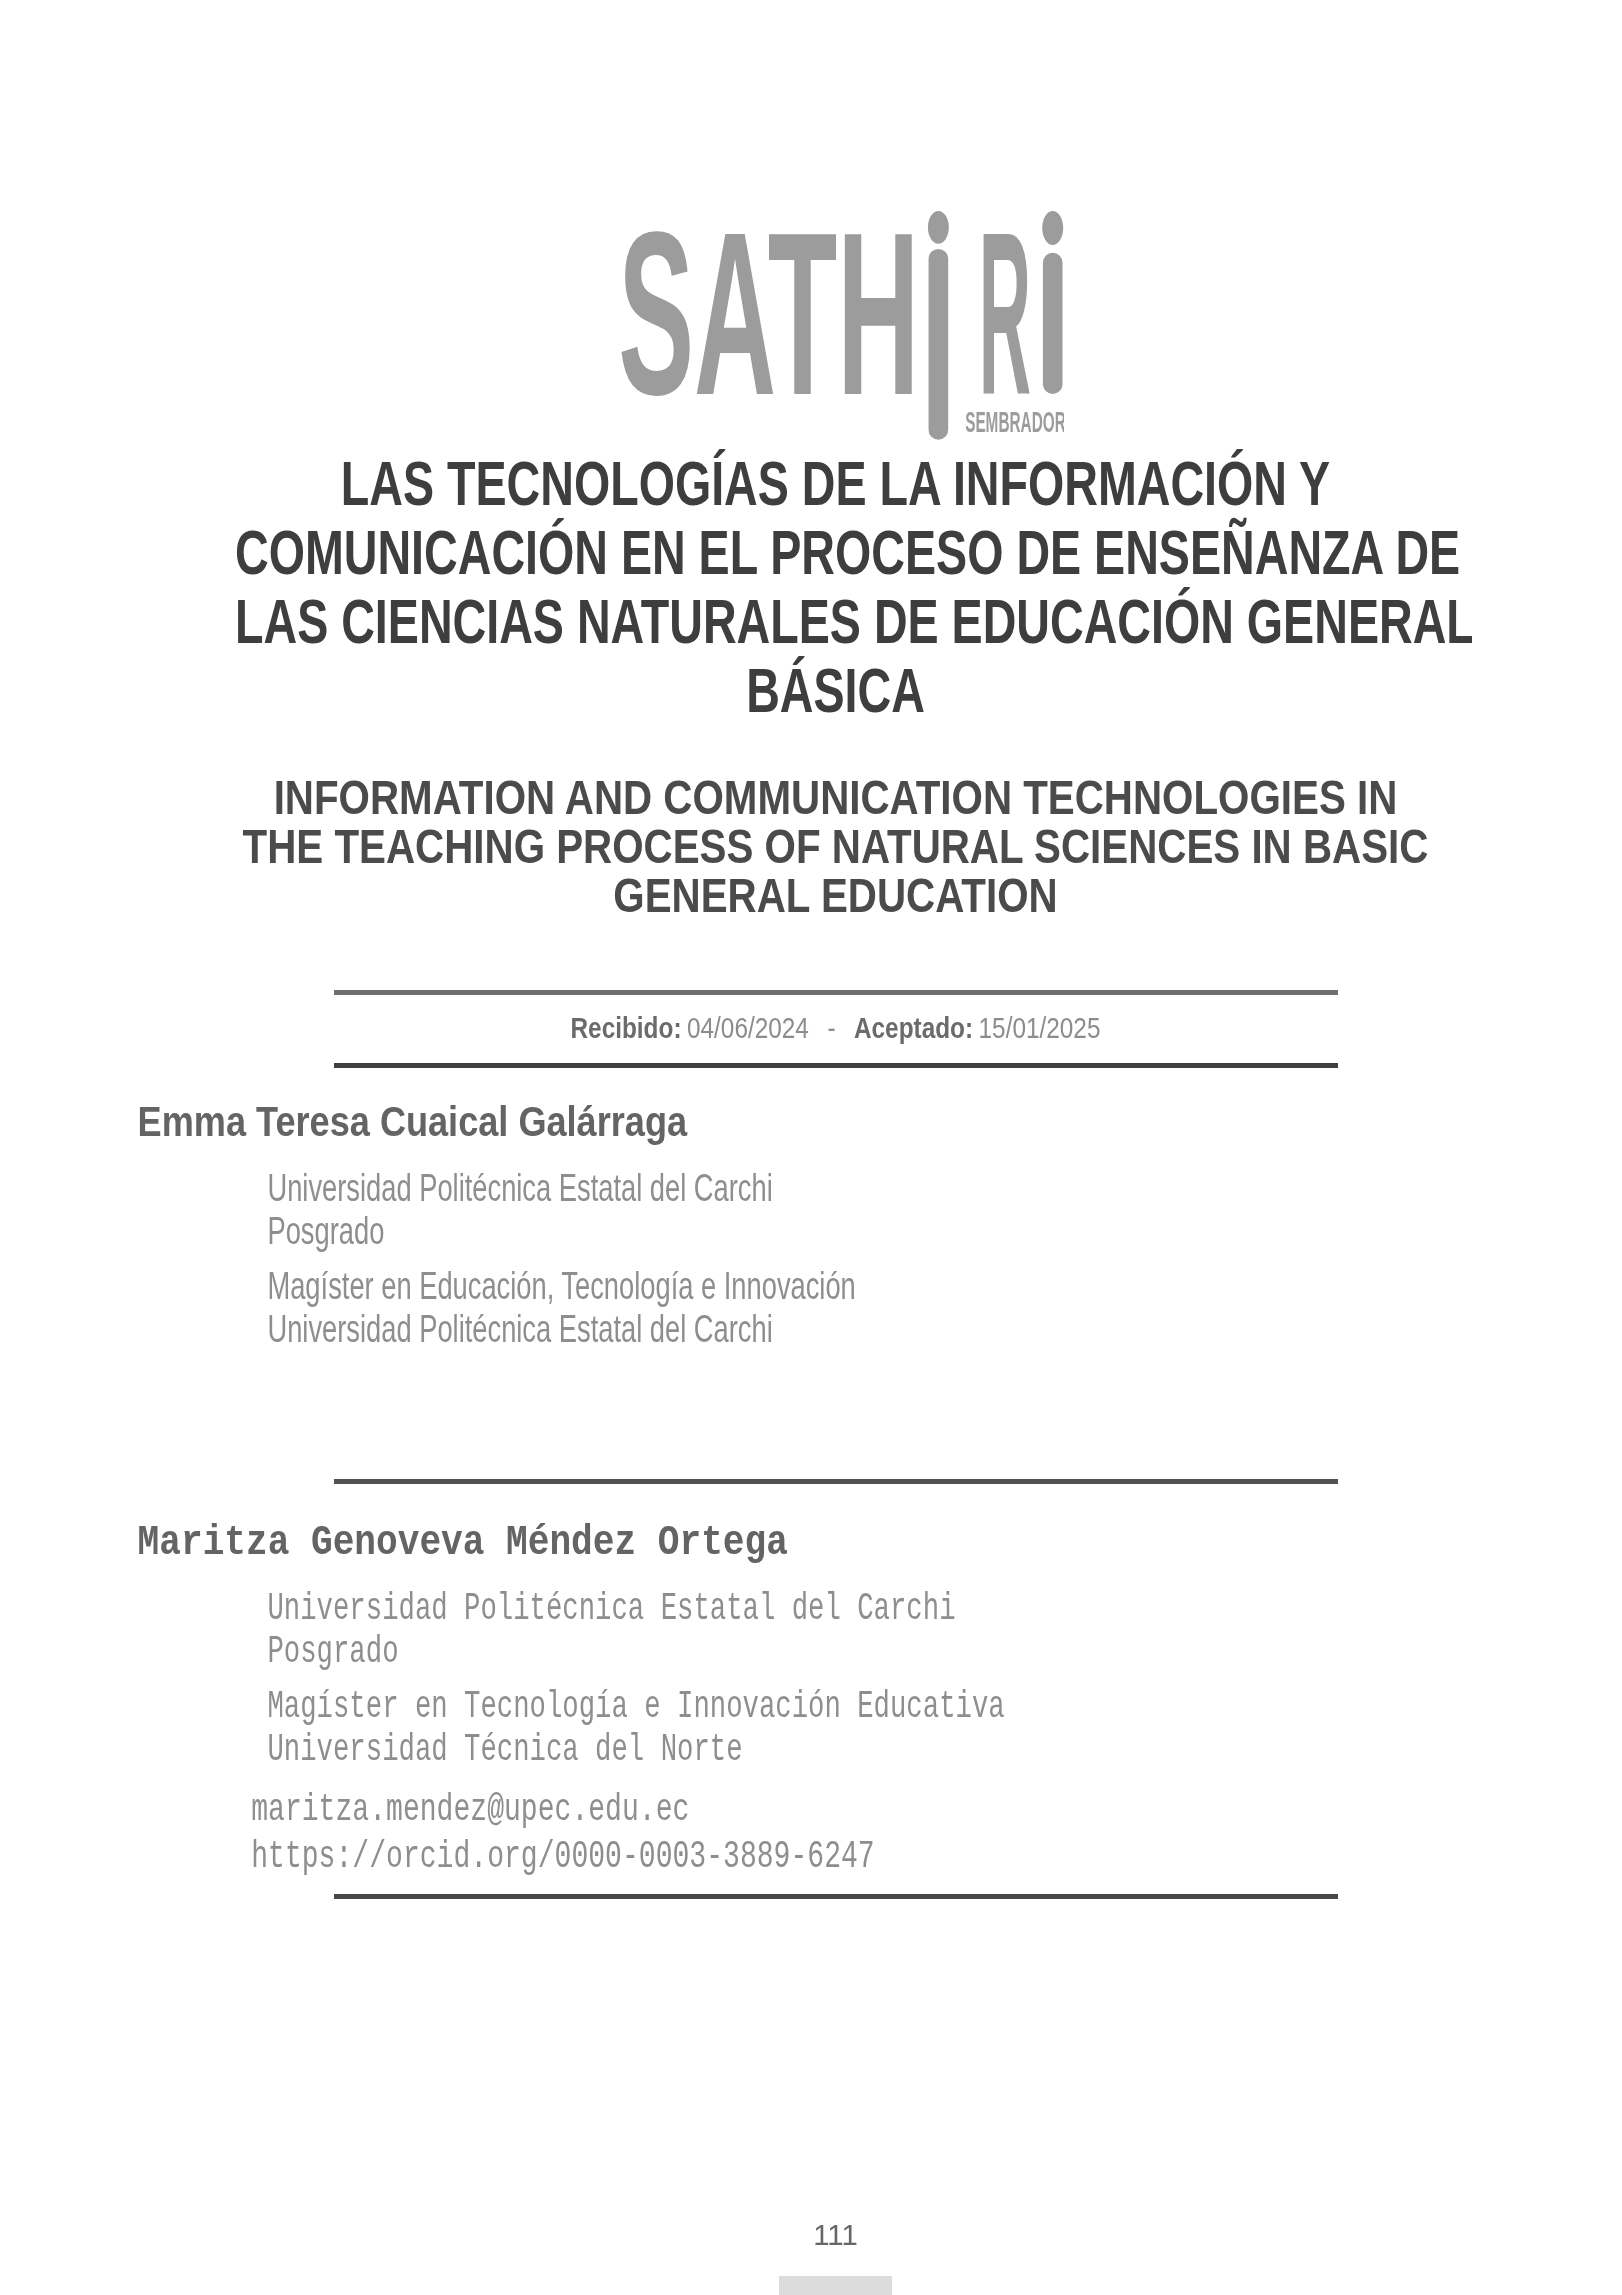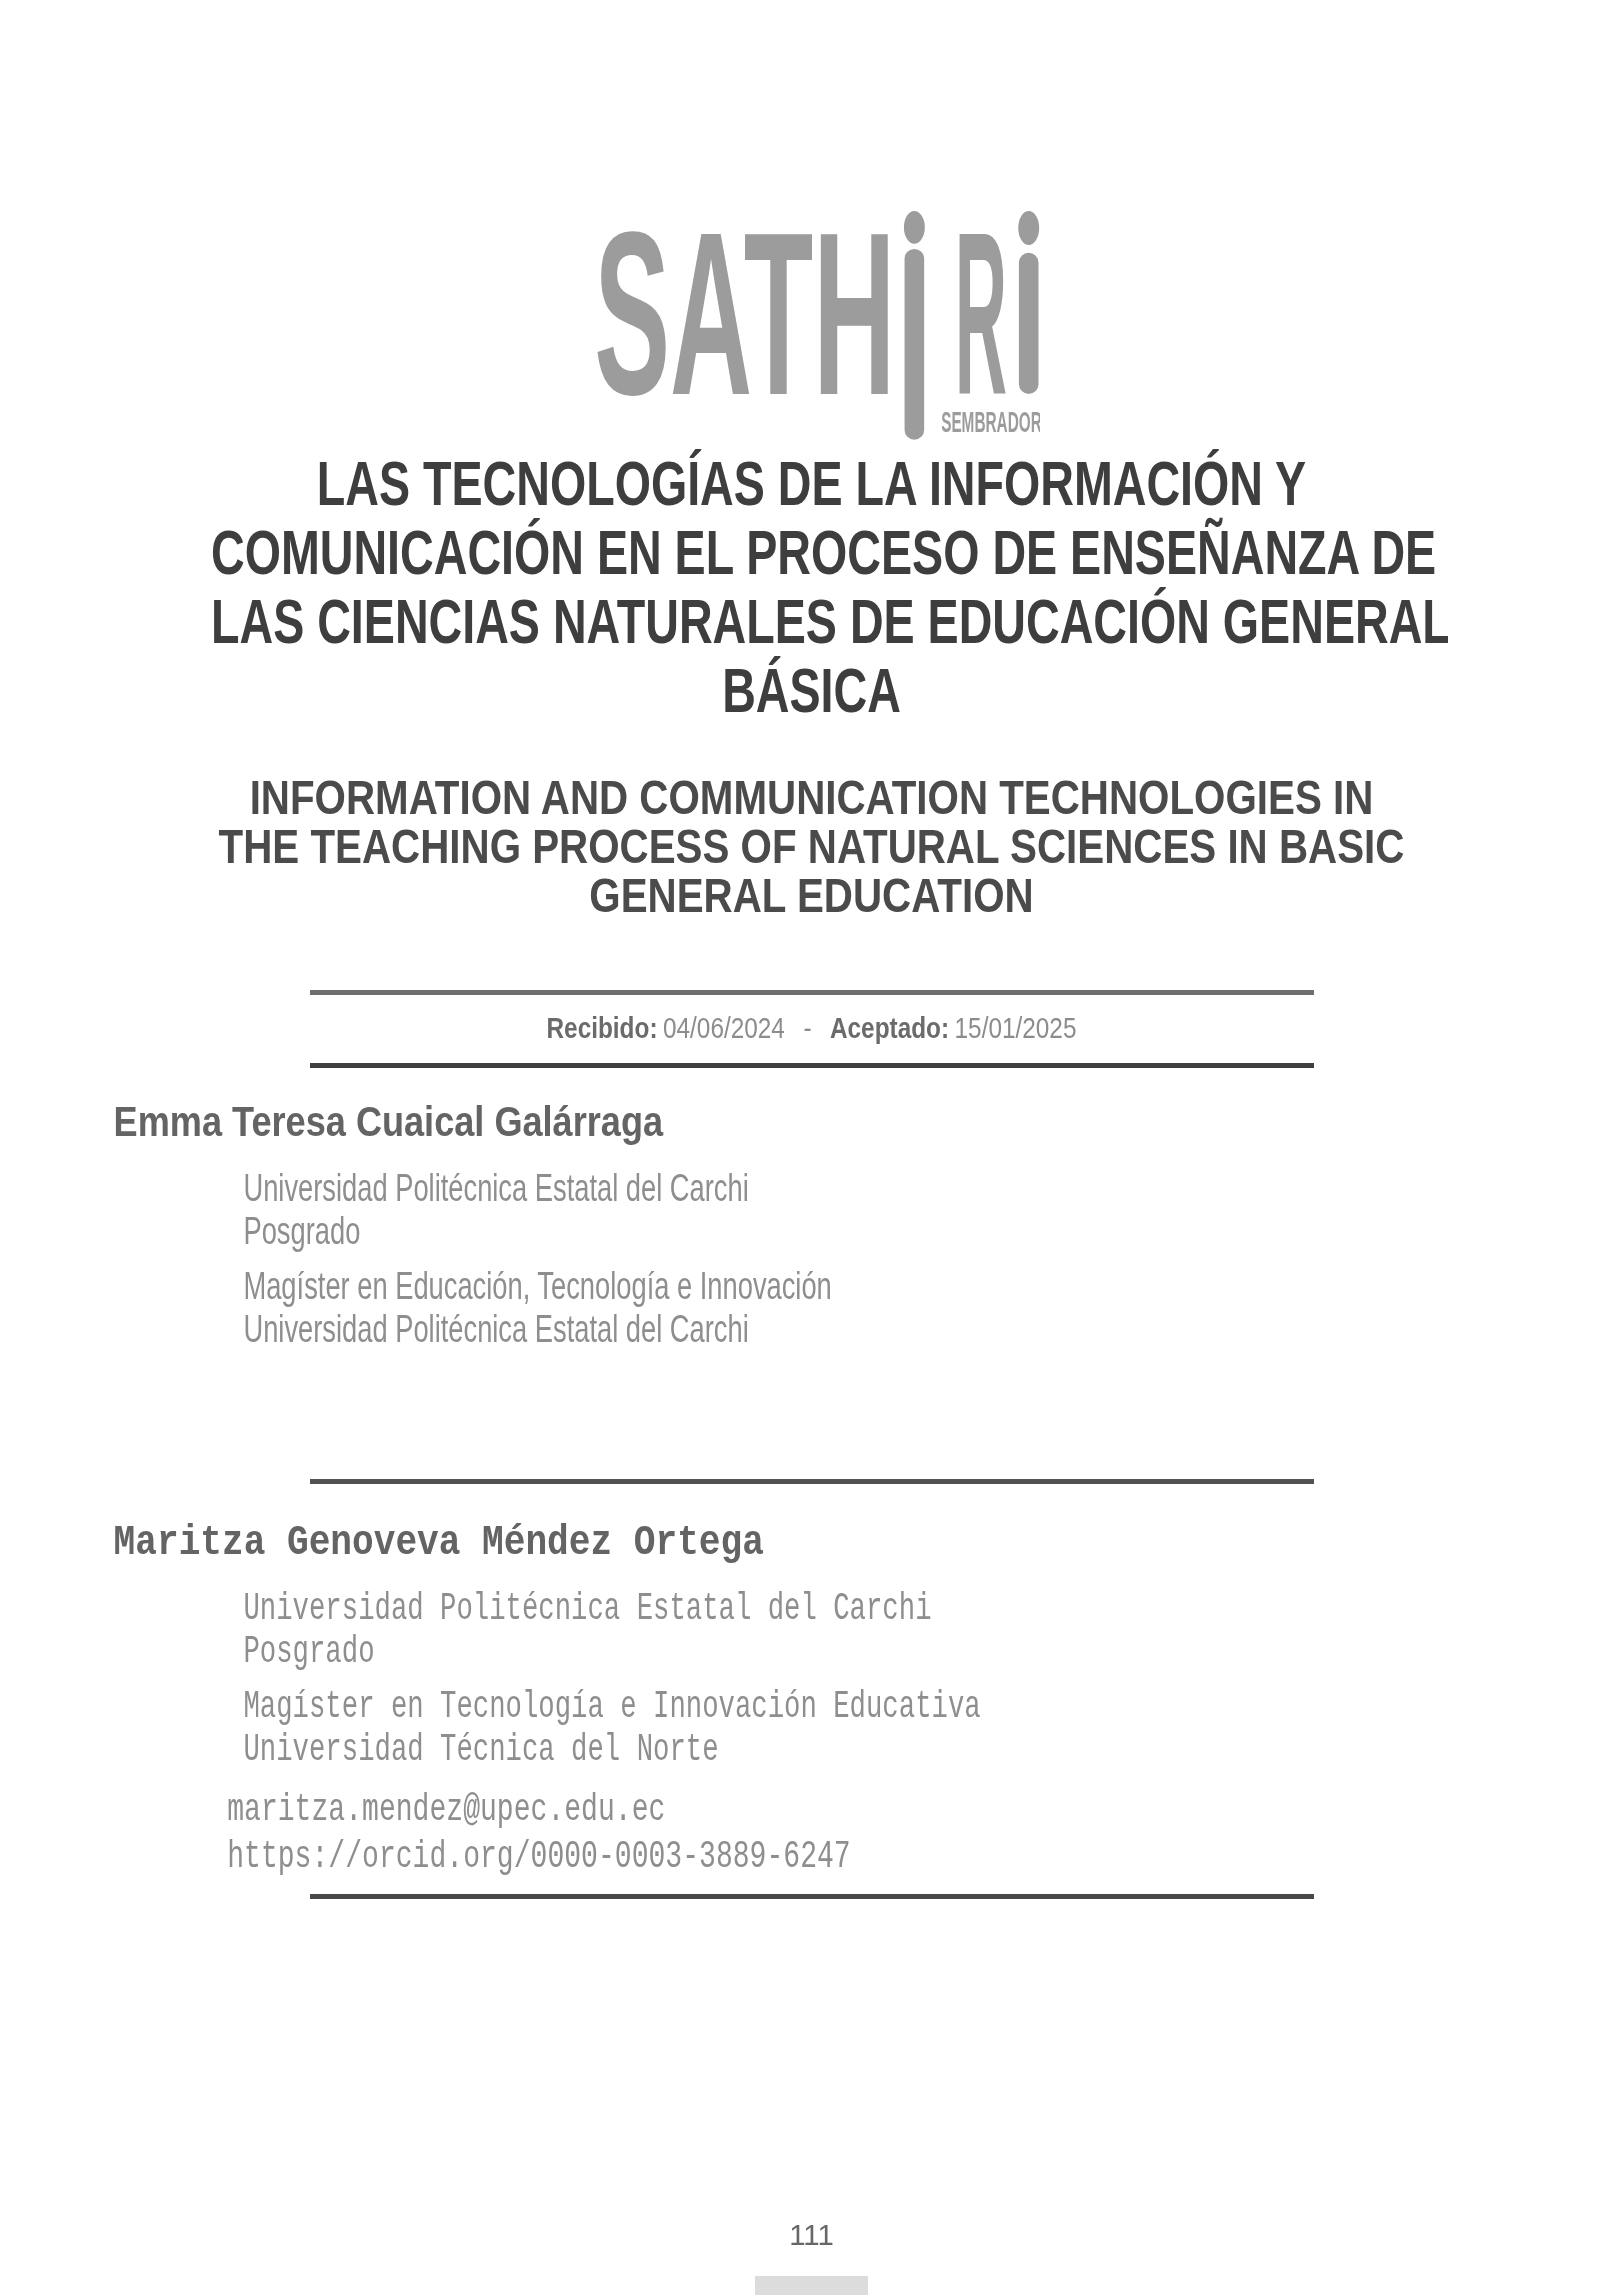--- a/index.html
+++ b/index.html
@@ -3,20 +3,21 @@
 <meta charset="utf-8">
 <style>
   * { margin:0; padding:0; box-sizing:border-box; }
   html,body { background:#ffffff; }
   .page {
     position:relative;
     width:1448px; height:2295px;
     background:#ffffff;
     overflow:hidden;
     font-family:"Liberation Sans", sans-serif;
+    margin-left:24px;
   }
   
   .logo-wrap { position:absolute; top:211px; left:594px; width:446px; height:230px; }
   .logo-wrap svg { display:block; width:446px; height:230px; }
   .logo-main-text { font-family:"Liberation Sans", sans-serif; font-weight:bold; font-size:355px; fill:#9c9c9c; }
   .logo-tagline-text { font-family:"Liberation Sans", sans-serif; font-weight:bold; font-size:44px; fill:#9c9c9c; }
   .logo-shape { fill:#9c9c9c; }
   
   .title-es {
     position:absolute; top:449px; left:0; width:1623px;

